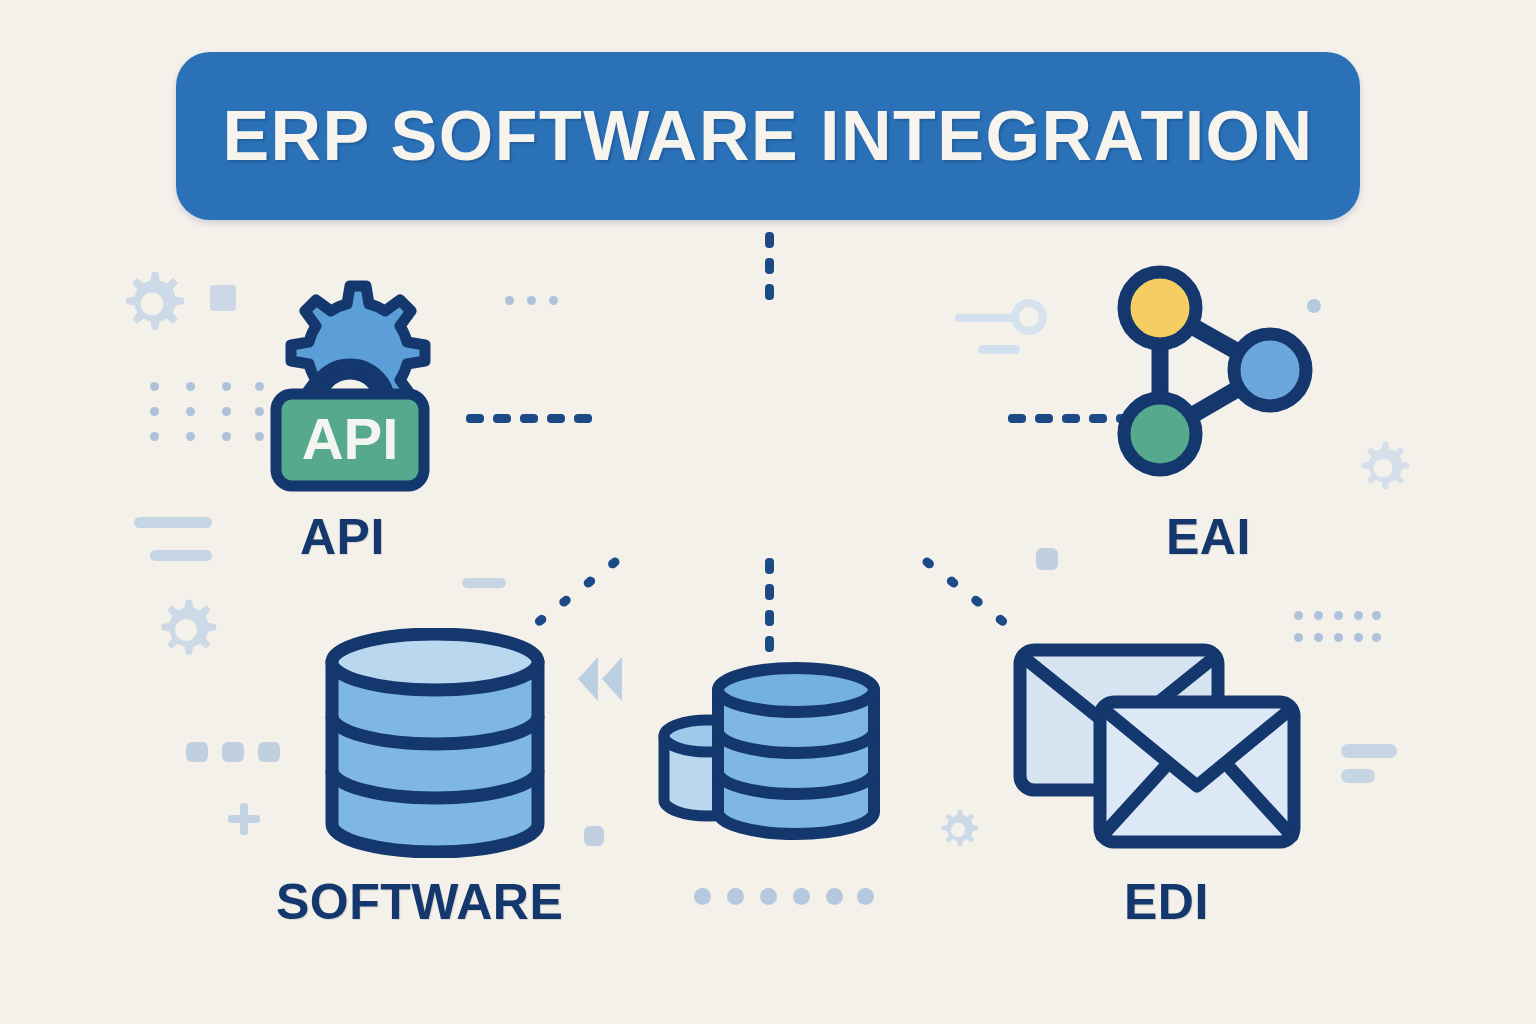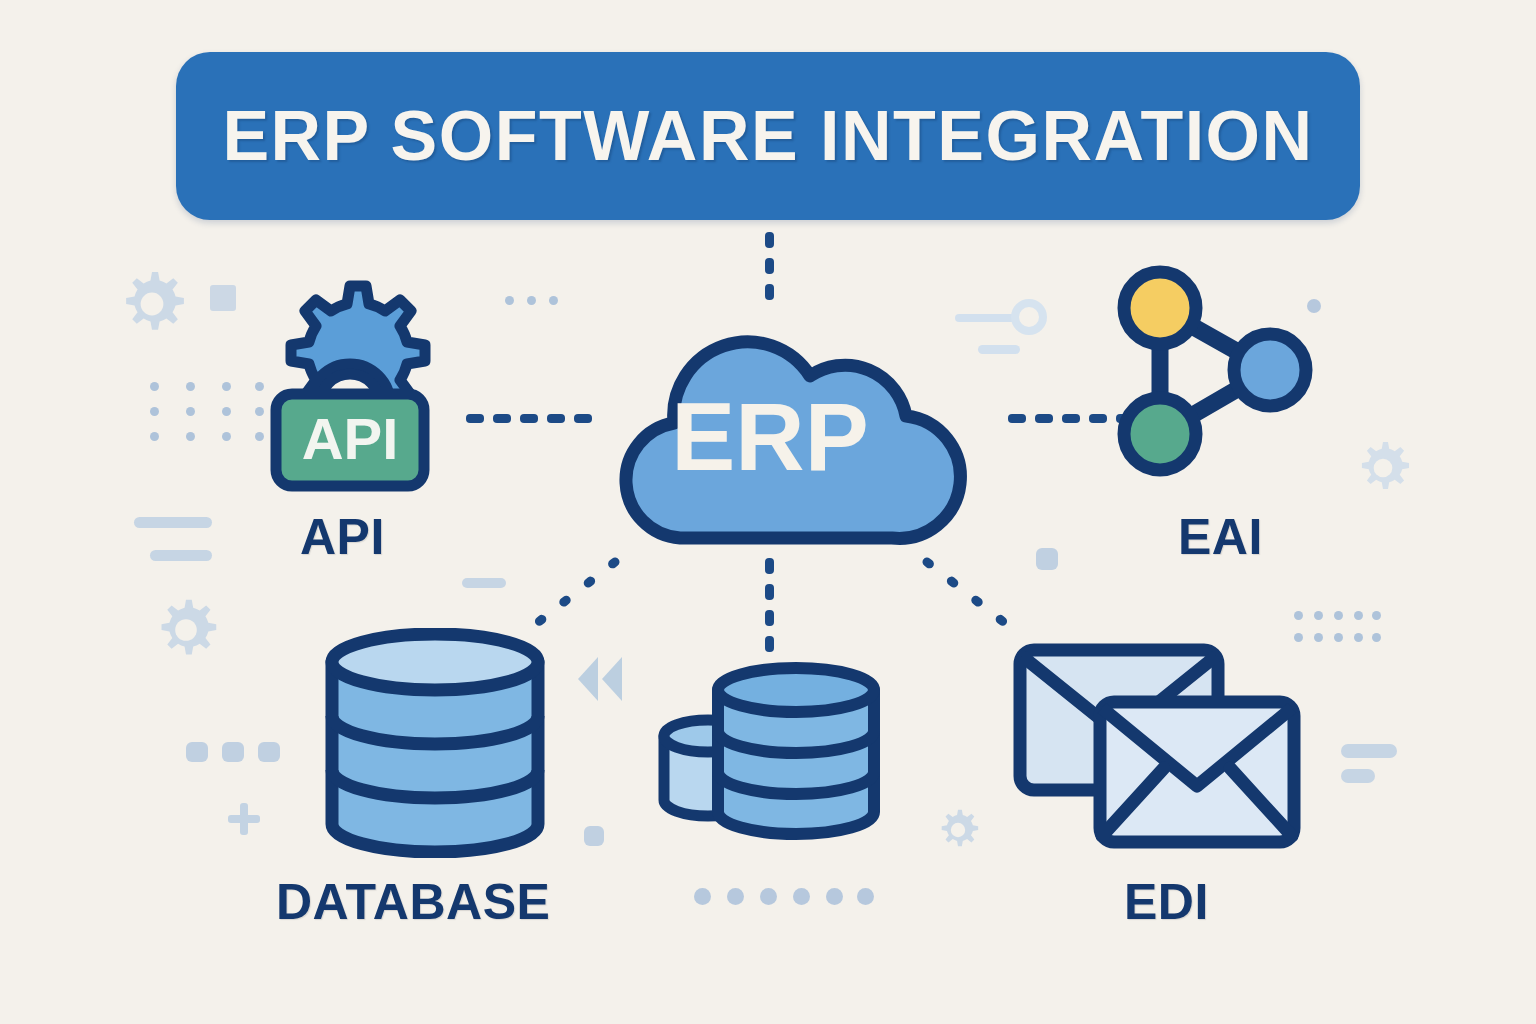--- a/index.html
+++ b/index.html
@@ -258,53 +258,42 @@
       <path d="M58 128 a40 40 0 0 1 80 0" fill="none" stroke="#14386e" stroke-width="11"></path>
       <path d="M68 128 a30 30 0 0 1 60 0" fill="#f4f1eb" stroke="none"></path>
       <path d="M68 128 a30 30 0 0 1 60 0" fill="none" stroke="#14386e" stroke-width="11"></path>
 
       <rect x="24" y="118" width="148" height="92" rx="16" fill="#57a98d" stroke="#14386e" stroke-width="11"></rect>
       <text x="98" y="183" text-anchor="middle" font-family="Liberation Sans, sans-serif" font-size="58" font-weight="bold" fill="#f2f5f0">API</text>
     </svg>
   </div>
   <div class="node-label" style="left:300px; top:508px;">API</div>
 
-  <div class="icon-wrap" style="left:560px; top:292px; width:420px; height:266px;">
-    <svg width="420" height="266" viewBox="0 0 420 266">
-      <path d="M120 246
-               a58 58 0 0 1 -6 -115
-               a74 74 0 0 1 136 -47
-               a62 62 0 0 1 96 40
-               a56 56 0 0 1 -14 122
-               Z" fill="#6ba6dc" stroke="#14386e" stroke-width="13" stroke-linejoin="round"></path>
-      <text x="210" y="178" text-anchor="middle" font-family="Liberation Sans, sans-serif" font-size="96" font-weight="bold" fill="#f6f2ea">ERP</text>
-    </svg>
-  </div>
 
   <div class="icon-wrap" style="left:1098px; top:258px; width:220px; height:230px;">
     <svg width="220" height="230" viewBox="0 0 220 230">
       <line x1="62" y1="50" x2="62" y2="176" stroke="#14386e" stroke-width="17" stroke-linecap="round"></line>
       <line x1="62" y1="50" x2="172" y2="112" stroke="#14386e" stroke-width="17" stroke-linecap="round"></line>
       <line x1="62" y1="176" x2="172" y2="112" stroke="#14386e" stroke-width="17" stroke-linecap="round"></line>
       <circle cx="62" cy="50" r="36" fill="#f5cd62" stroke="#14386e" stroke-width="13"></circle>
       <circle cx="172" cy="112" r="36" fill="#6ba6dc" stroke="#14386e" stroke-width="13"></circle>
       <circle cx="62" cy="176" r="36" fill="#57a98d" stroke="#14386e" stroke-width="13"></circle>
     </svg>
   </div>
-  <div class="node-label" style="left:1166px; top:508px;margin-left:12px;">EAI</div>
+  <div class="node-label" style="left:1166px; top:508px;">EAI</div>
 
   <div class="icon-wrap" style="left:320px; top:628px; width:230px; height:230px;">
     <svg width="230" height="230" viewBox="0 0 230 230">
       <path d="M12 34 L12 196 a103 28 0 0 0 206 0 L218 34 Z" fill="#7fb7e3" stroke="#14386e" stroke-width="13" stroke-linejoin="round"></path>
       <path d="M12 88 a103 28 0 0 0 206 0" fill="none" stroke="#14386e" stroke-width="13"></path>
       <path d="M12 142 a103 28 0 0 0 206 0" fill="none" stroke="#14386e" stroke-width="13"></path>
       <ellipse cx="115" cy="34" rx="103" ry="28" fill="#b9d7ef" stroke="#14386e" stroke-width="13"></ellipse>
     </svg>
   </div>
-  <div class="node-label" style="left:276px; top:873px;">DATABASE</div>
+  <div class="node-label" style="left:276px; top:873px;">SOFTWARE</div>
 
   <div class="icon-wrap" style="left:656px; top:658px; width:250px; height:190px;">
     <svg width="250" height="190" viewBox="0 0 250 190">
 
       <path d="M8 78 L8 142 a44 16 0 0 0 88 0 L96 78 Z" fill="#b9d7ef" stroke="#14386e" stroke-width="11" stroke-linejoin="round"></path>
       <ellipse cx="52" cy="78" rx="44" ry="16" fill="#9ec9ea" stroke="#14386e" stroke-width="11"></ellipse>
 
       <path d="M62 32 L62 154 a78 22 0 0 0 156 0 L218 32 Z" fill="#7fb7e3" stroke="#14386e" stroke-width="12" stroke-linejoin="round"></path>
       <path d="M62 73 a78 22 0 0 0 156 0" fill="none" stroke="#14386e" stroke-width="12"></path>
       <path d="M62 114 a78 22 0 0 0 156 0" fill="none" stroke="#14386e" stroke-width="12"></path>

